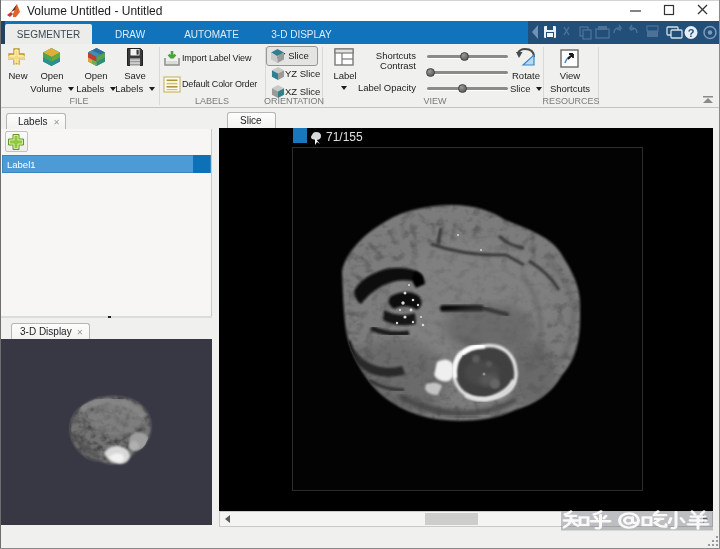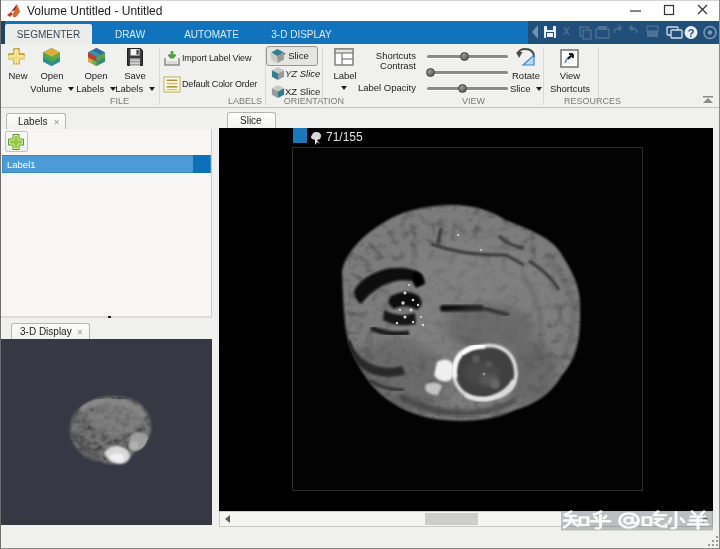--- a/index.html
+++ b/index.html
@@ -12,21 +12,21 @@
   #titletext { left:27px; top:4px; font-size:12px; color:#1a1a1a; }
   
   #tabbar { left:0; top:21px; width:720px; height:23px; background:#1173bc; }
   #tabbar .darkL { position:absolute; left:0; top:0; width:5px; height:23px; background:#1c4467; }
   #tabbar .darkR { position:absolute; left:528px; top:0; width:192px; height:23px; background:#224f79; }
   #tabactive { left:5px; top:24px; width:87px; height:20px; background:#ececeb; border-radius:2px 2px 0 0; text-align:center; font-size:10px; color:#3a4854; padding-top:5px; }
   .tabinact { top:29px; font-size:10px; color:#ddecf8; text-align:center; }
   
   #ribbon { left:0; top:44px; width:720px; height:64px; background:#f0f0ee; border-bottom:1px solid #c3c3c1; }
   .secdiv { position:absolute; top:3px; width:1px; height:58px; background:#d9d9d7; }
-  .secname { position:absolute; top:52px; font-size:9px; color:#7a7a78; width:100px; text-align:right; }
+  .secname { position:absolute; top:52px; font-size:9px; color:#7a7a78; width:100px; text-align:center; }
   .btxt { position:absolute; font-size:9.5px; color:#1c1c1c; text-align:center; white-space:nowrap; }
   .caret { display:inline-block; width:0; height:0; border-left:3.5px solid transparent; border-right:3.5px solid transparent; border-top:4px solid #1c1c1c; vertical-align:middle; margin-left:3px; }
   .slab { position:absolute; font-size:9.5px; color:#1c1c1c; text-align:right; }
   .strack { position:absolute; height:3px; background:#8a8a88; border-radius:2px; box-shadow:0 1px 0 #fff; }
   .sthumb { position:absolute; width:9px; height:9px; border-radius:50%; background:radial-gradient(circle at 35% 30%, #9a9a9a, #4e4e4e); border:1px solid #3f3f3f; }
   .tabstrip { background:#f0f0ee; }
   .ptab { position:absolute; background:linear-gradient(#fdfdfd,#f2f2f0); border:1px solid #b6b6b4; border-bottom:none; border-radius:3px 3px 0 0; font-size:10px; color:#222; }
   #labelsbody { left:1px; top:129px; width:211px; height:187px; background:#f7f6f5; border-right:1px solid #c9c9c7; }
   #d3body { left:1px; top:339px; width:211px; height:186px; background:#383844; }
   #canvas { left:219px; top:128px; width:494px; height:383px; background:#000; }
@@ -186,21 +186,21 @@
     <div class="btxt" style="left:75px;top:26px;width:42px">Open</div>
     <div class="btxt" style="left:68px;top:39px;width:56px">Labels <span class="caret"></span></div>
     <div class="btxt" style="left:114px;top:26px;width:42px">Save</div>
     <div class="btxt" style="left:107px;top:39px;width:56px">Labels <span class="caret"></span></div>
 
     <div class="btxt" style="left:182px;top:9px;font-size:9px;letter-spacing:-0.15px">Import Label View</div>
     <div class="btxt" style="left:182px;top:35px;font-size:9px;letter-spacing:-0.15px">Default Color Order</div>
 
     <div style="position:absolute;left:266px;top:2px;width:52px;height:20px;border:1px solid #979795;border-radius:3px;background:#e4e4e2"></div>
     <div class="btxt" style="left:273px;top:6px;">XY Slice</div>
-    <div class="btxt" style="left:285px;top:24px;font-style:italic;">YZ Slice</div>
+    <div class="btxt" style="left:285px;top:24px;">YZ Slice</div>
     <div class="btxt" style="left:285px;top:42px;">XZ Slice</div>
 
     <div class="btxt" style="left:324px;top:26px;width:42px">Label</div>
     <div class="btxt" style="left:338px;top:38px;"><span class="caret"></span></div>
     <div class="slab" style="left:340px;top:6px;width:76px">Shortcuts</div>
     <div class="slab" style="left:340px;top:16px;width:76px">Contrast</div>
     <div class="slab" style="left:340px;top:38px;width:76px">Label Opacity</div>
     <div class="strack" style="left:427px;top:11px;width:81px"></div>
     <div class="strack" style="left:427px;top:27px;width:81px"></div>
     <div class="strack" style="left:427px;top:43px;width:81px"></div>

